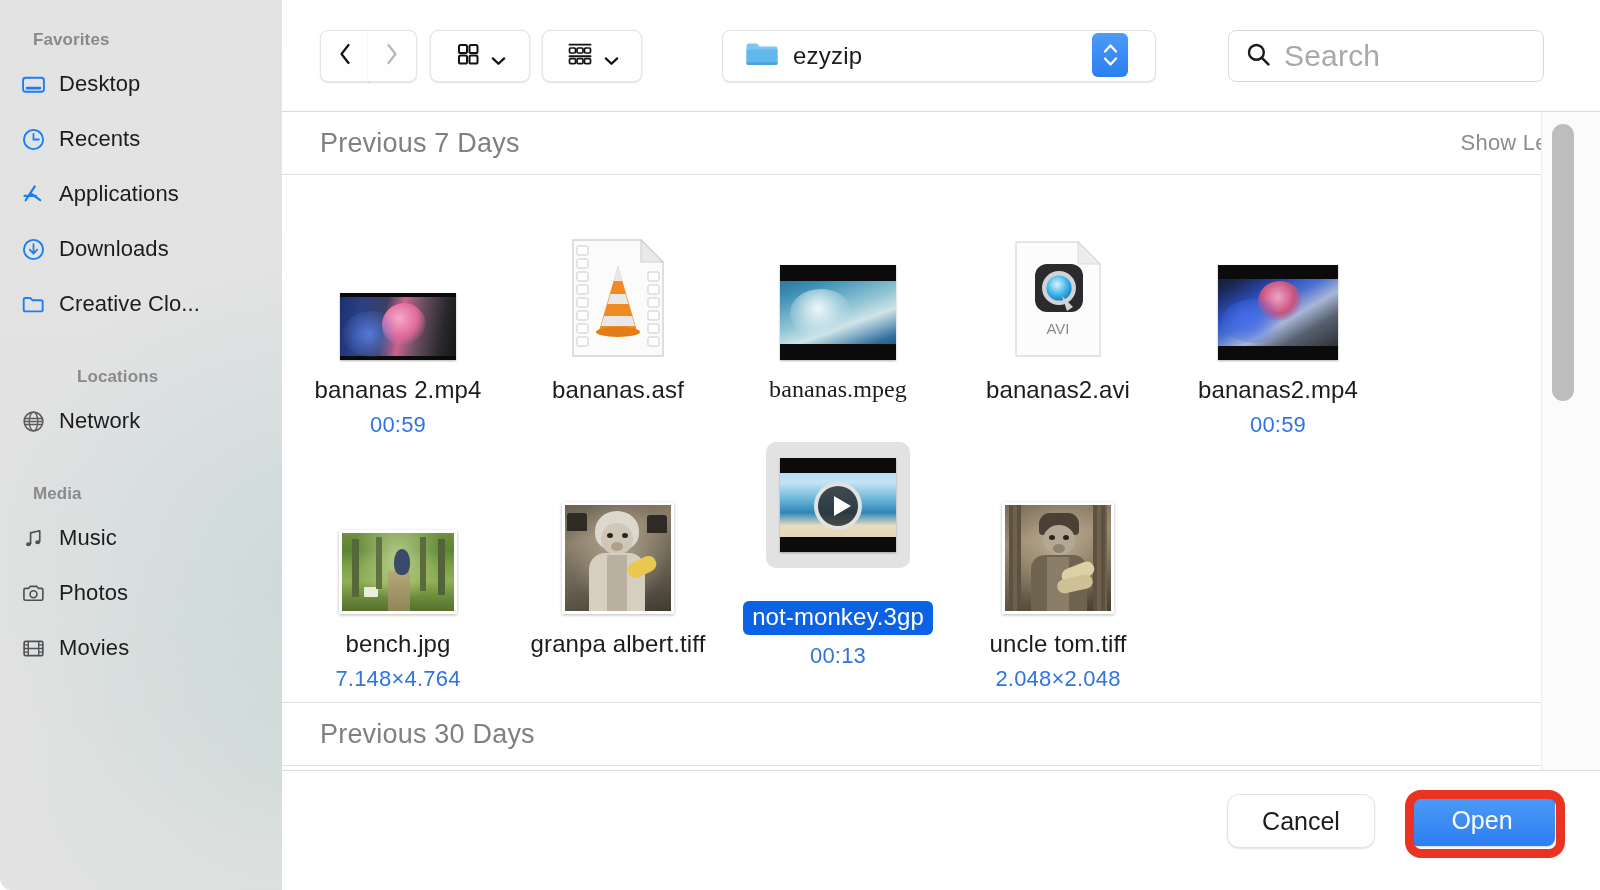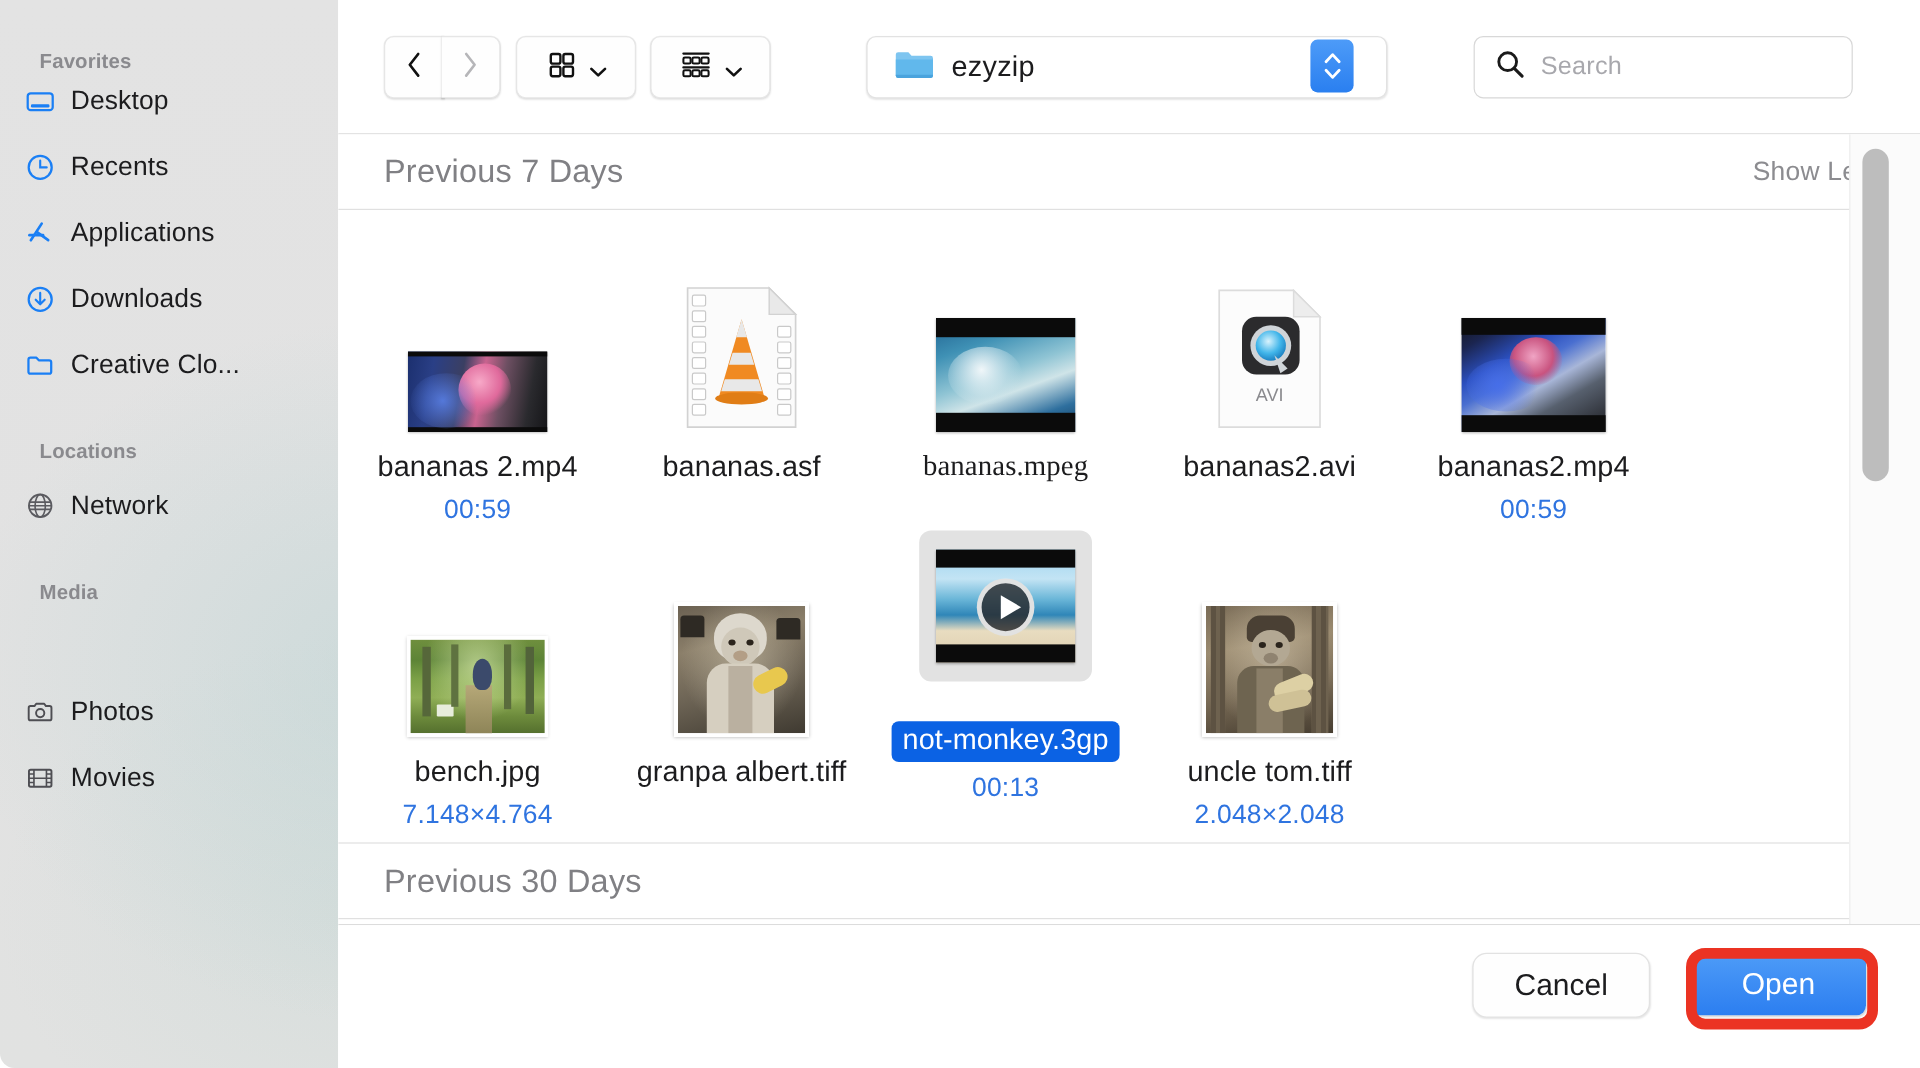--- a/index.html
+++ b/index.html
@@ -69,21 +69,21 @@
     position:absolute;left:810px;top:33px;width:36px;height:44px;border-radius:6px;
     background:linear-gradient(180deg,#4d9bf8 0%,#2a7ff0 100%);
     display:flex;flex-direction:column;align-items:center;justify-content:center;gap:3px;
   }
 
   #search-field{
     position:absolute;left:946px;top:30px;width:298px;height:50px;
     background:#fff;border:0.5px solid #d8d8d8;border-radius:8px;
     display:flex;align-items:center;padding-left:16px;gap:12px;
   }
-  #search-field .sf-ph{font-size:21px;color:#a8a8ad;letter-spacing:.2px;}
+  #search-field .sf-ph{font-size:30px;color:#a8a8ad;letter-spacing:.2px;}
 
   
   .section-head{
     position:absolute;left:0;width:1318px;height:62px;background:#fff;
     border-bottom:1px solid #e0e0e0;
     display:flex;align-items:center;
   }
   .section-title{
     position:absolute;left:38px;font-size:27px;font-weight:normal;color:#808084;
     letter-spacing:.2px;
@@ -152,21 +152,21 @@
     background:#bdbdbd;border-radius:11px;
   }
 </style>
 </head>
 <body>
 
 <div id="app">
 
   <div id="sidebar">
 
-    <div class="sb-group-title" style="top:42px;">Favorites</div>
+    <div class="sb-group-title" style="top:30px;">Favorites</div>
 
     <div class="sb-item" style="top:64px;">
       <span class="sb-ico">
         <svg width="25" height="25" viewBox="0 0 24 24">
             <rect x="2" y="5.5" width="20" height="13.5" rx="2.4" fill="none" stroke="#1a7ff5" stroke-width="1.8"></rect>
             <rect x="4.6" y="14.2" width="14.8" height="2.6" rx="1" fill="#1a7ff5"></rect>
           </svg>
       </span>
       <span class="sb-label">Desktop</span>
     </div>
@@ -204,35 +204,45 @@
 
     <div class="sb-item" style="top:284px;">
       <span class="sb-ico">
         <svg width="25" height="25" viewBox="0 0 24 24">
             <path d="M2.6 7.4 a1.6 1.6 0 0 1 1.6-1.6 H9 l1.9 2.1 h8.3 a1.6 1.6 0 0 1 1.6 1.6 V17 a1.6 1.6 0 0 1 -1.6 1.6 H4.2 A1.6 1.6 0 0 1 2.6 17 Z" fill="none" stroke="#1a7ff5" stroke-width="1.8" stroke-linejoin="round"></path>
           </svg>
       </span>
       <span class="sb-label">Creative Clo...</span>
     </div>
 
-    <div class="sb-group-title" style="top:367px;">Locations</div>
+    <div class="sb-group-title" style="top:367px;margin-left:44px;">Locations</div>
 
     <div class="sb-item" style="top:401px;">
       <span class="sb-ico">
         <svg width="25" height="25" viewBox="0 0 24 24">
             <circle cx="12" cy="12" r="9" fill="none" stroke="#5b5b60" stroke-width="1.5"></circle>
             <ellipse cx="12" cy="12" rx="4.1" ry="9" fill="none" stroke="#5b5b60" stroke-width="1.3"></ellipse>
             <path d="M3.3 9.1 H20.7 M3.3 14.9 H20.7 M3 12 H21" fill="none" stroke="#5b5b60" stroke-width="1.3"></path>
           </svg>
       </span>
       <span class="sb-label">Network</span>
     </div>
 
     <div class="sb-group-title" style="top:484px;">Media</div>
 
+    <div class="sb-item" style="top:518px;">
+      <span class="sb-ico">
+        <svg width="25" height="25" viewBox="0 0 24 24">
+            <path d="M9.2 17.2 V6.6 L18 4.6 V15" fill="none" stroke="#4e4e53" stroke-width="1.6" stroke-linejoin="round"></path>
+            <ellipse cx="7.2" cy="17.6" rx="2.3" ry="1.9" fill="#4e4e53"></ellipse>
+            <ellipse cx="16" cy="15.5" rx="2.3" ry="1.9" fill="#4e4e53"></ellipse>
+          </svg>
+      </span>
+      <span class="sb-label">Music</span>
+    </div>
 
     <div class="sb-item" style="top:573px;">
       <span class="sb-ico">
         <svg width="25" height="25" viewBox="0 0 24 24">
             <path d="M2.8 8.6 a1.5 1.5 0 0 1 1.5-1.5 H7.4 L8.8 5.2 h6.4 l1.4 1.9 h2.9 a1.5 1.5 0 0 1 1.5 1.5 V17 a1.5 1.5 0 0 1 -1.5 1.5 H4.3 A1.5 1.5 0 0 1 2.8 17 Z" fill="none" stroke="#4e4e53" stroke-width="1.55" stroke-linejoin="round"></path>
             <circle cx="12" cy="12.7" r="3.3" fill="none" stroke="#4e4e53" stroke-width="1.55"></circle>
           </svg>
       </span>
       <span class="sb-label">Photos</span>
     </div>

